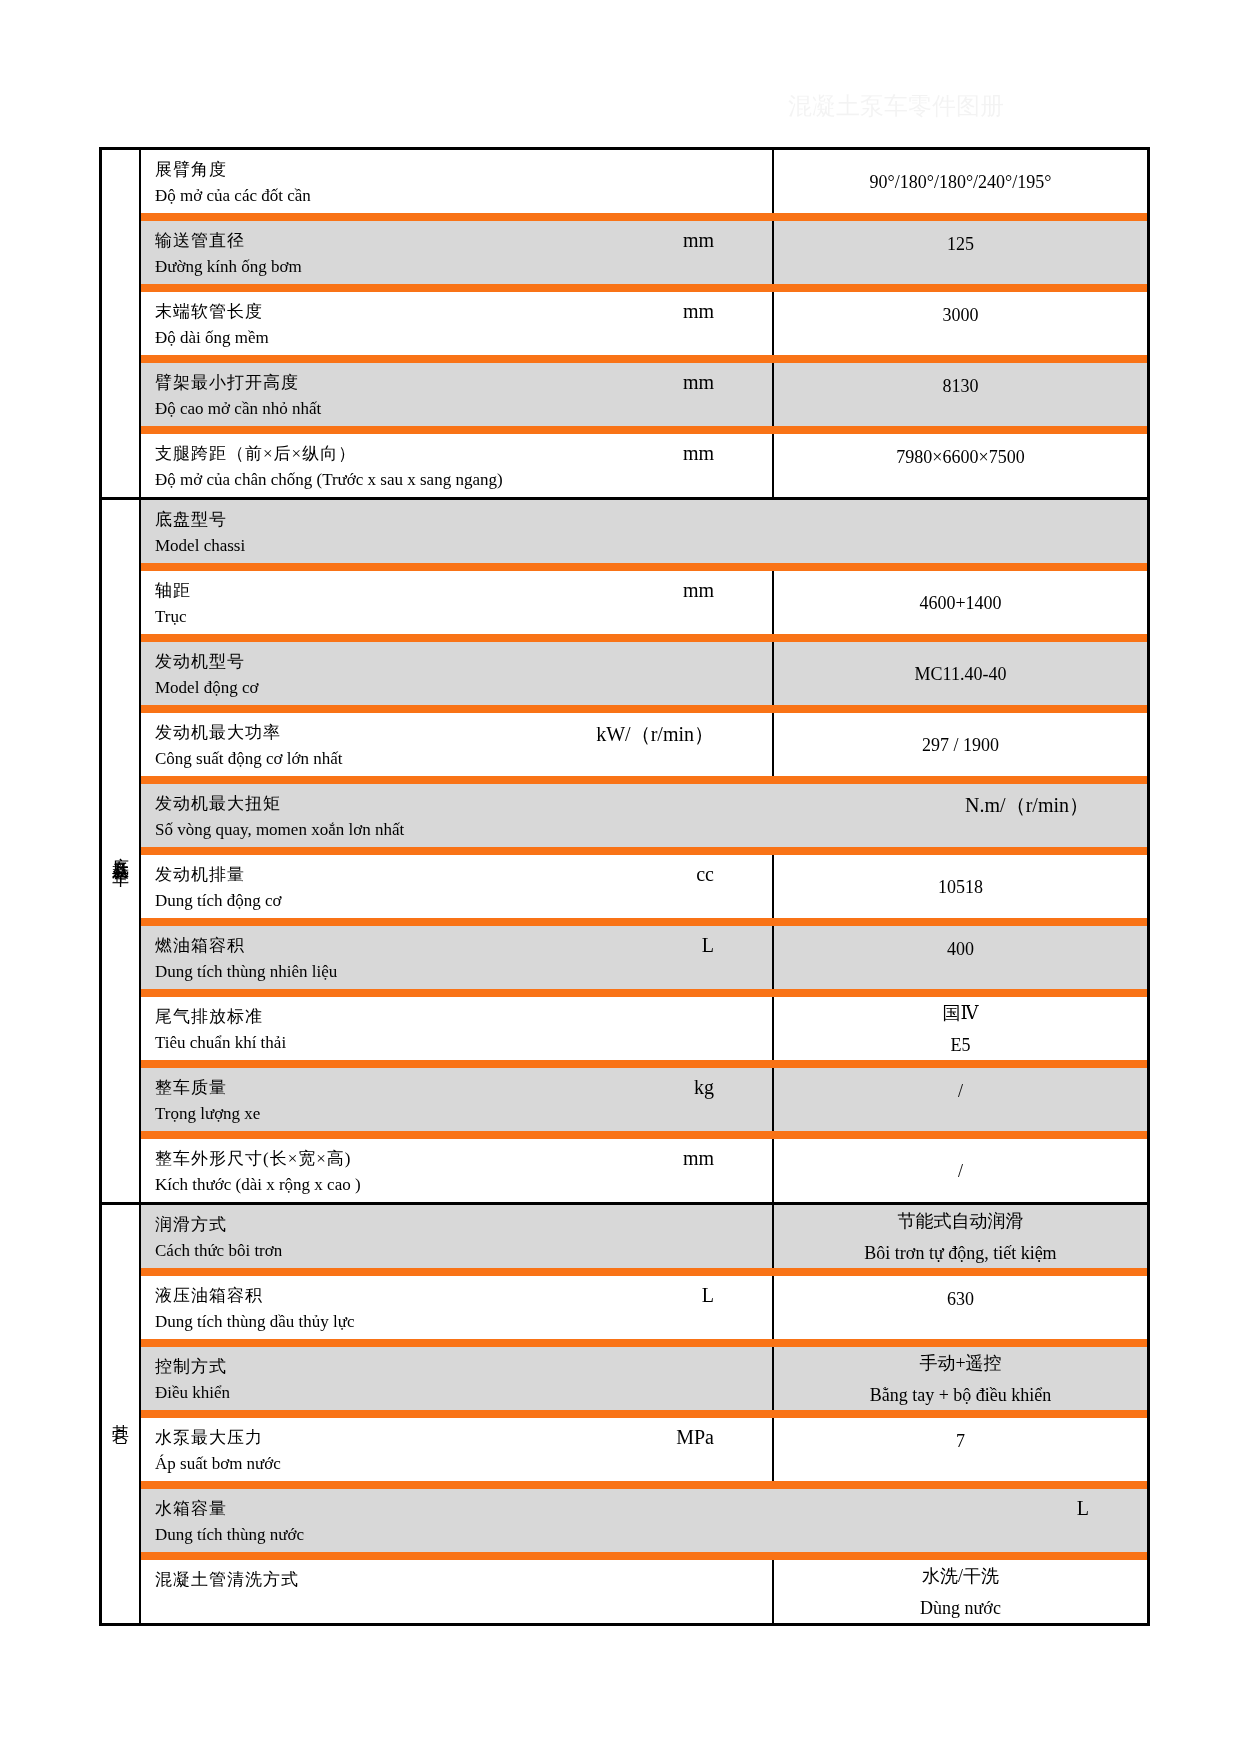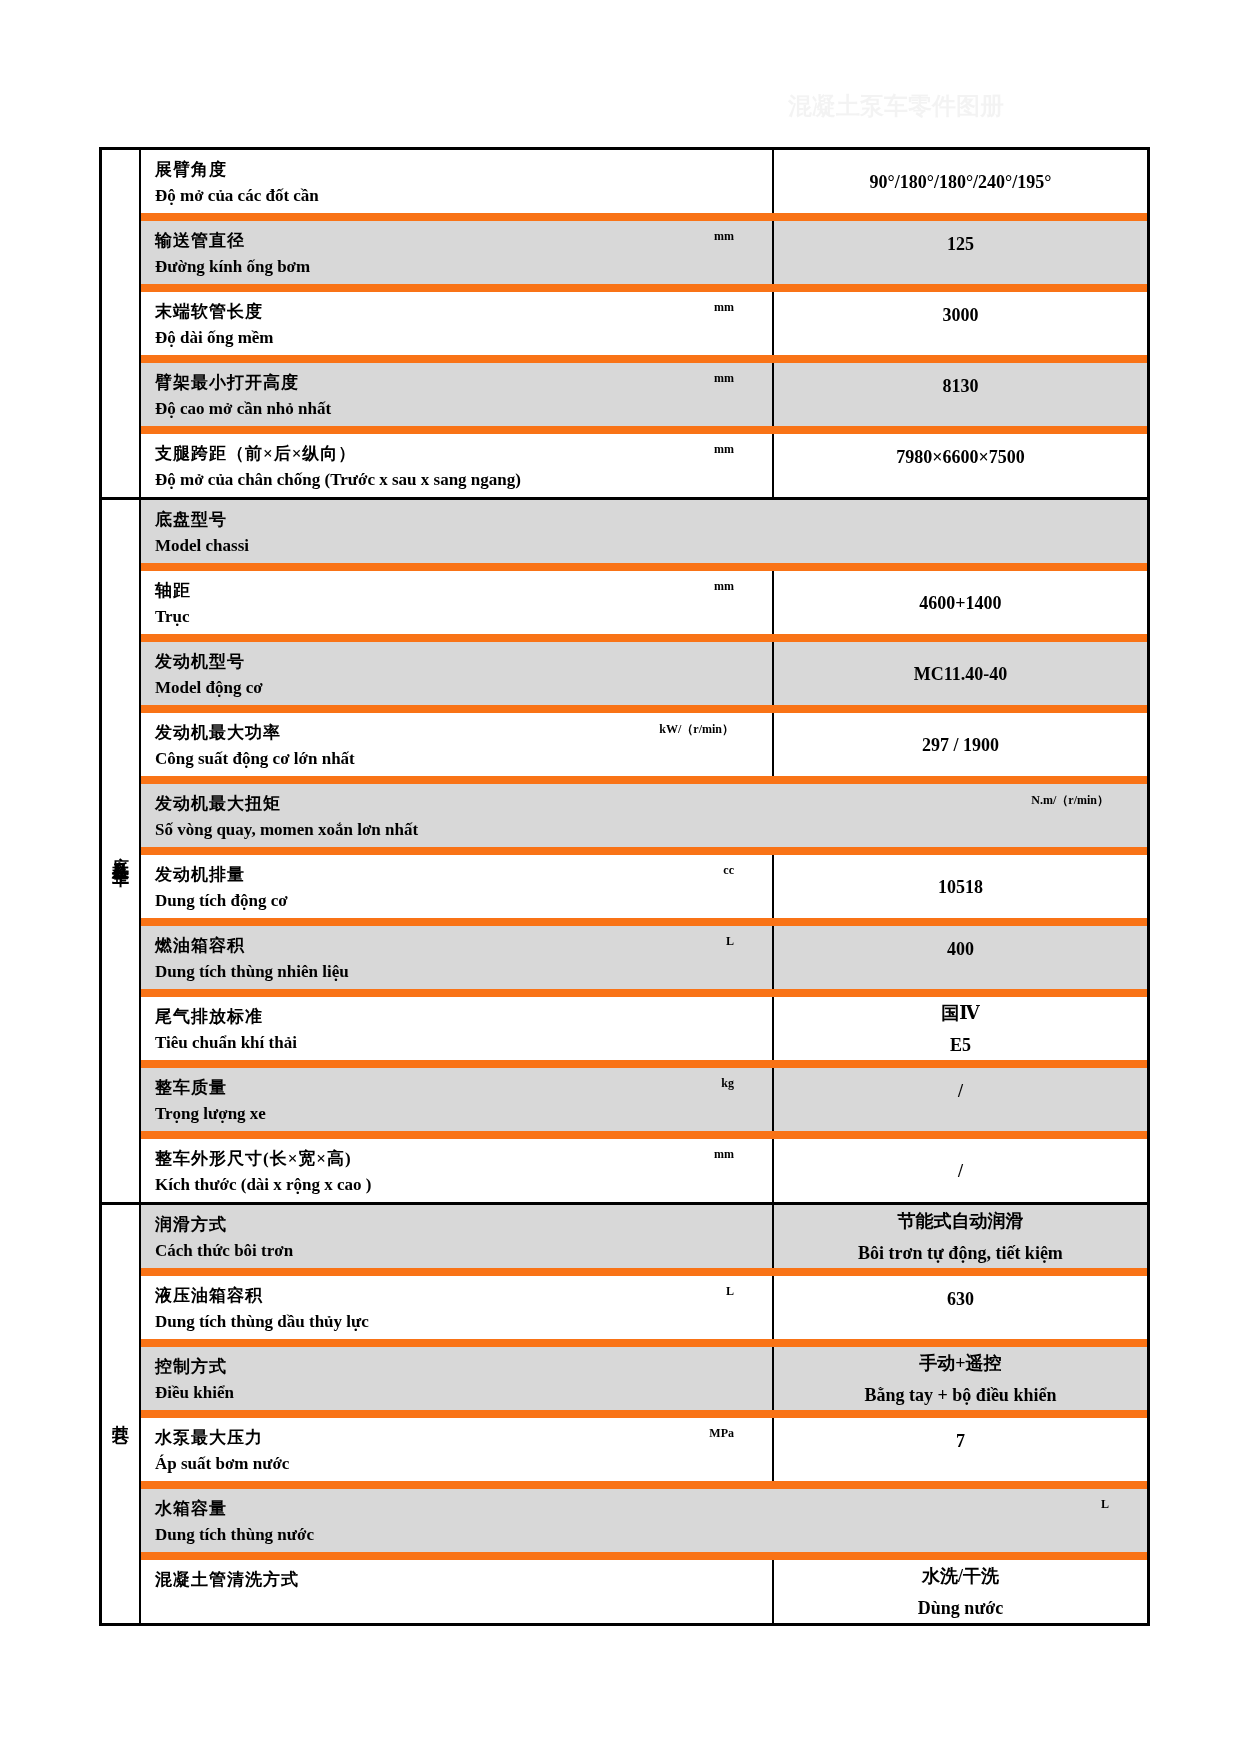--- a/index.html
+++ b/index.html
@@ -10,21 +10,20 @@
     background: #ffffff;
     font-family: "Liberation Serif", "DejaVu Serif", serif;
     color: #000000;
     overflow: hidden;
   }
   .page {
     position: relative;
     width: 1240px;
     height: 1754px;
     background: #ffffff;
-    font-weight: bold;
   }
   .watermark {
     position: absolute;
     left: 788px;
     top: 90px;
     font-size: 24px;
     letter-spacing: 0px;
     color: #000000;
     opacity: 0.045;
     white-space: nowrap;
@@ -89,22 +88,22 @@
     display: flex;
     justify-content: space-between;
     align-items: flex-start;
   }
   .param-label-zh {
     font-size: 17px;
     letter-spacing: 1px;
     white-space: nowrap;
   }
   .param-unit {
-    font-size: 12px;
-    padding-right: 38px;
+    font-size: 20px;
+    padding-right: 58px;
     flex: none;
     white-space: nowrap;
   }
   .param-label-vi {
     font-size: 17px;
     white-space: nowrap;
   }
   .value-cell {
     width: 375px;
     flex: none;

